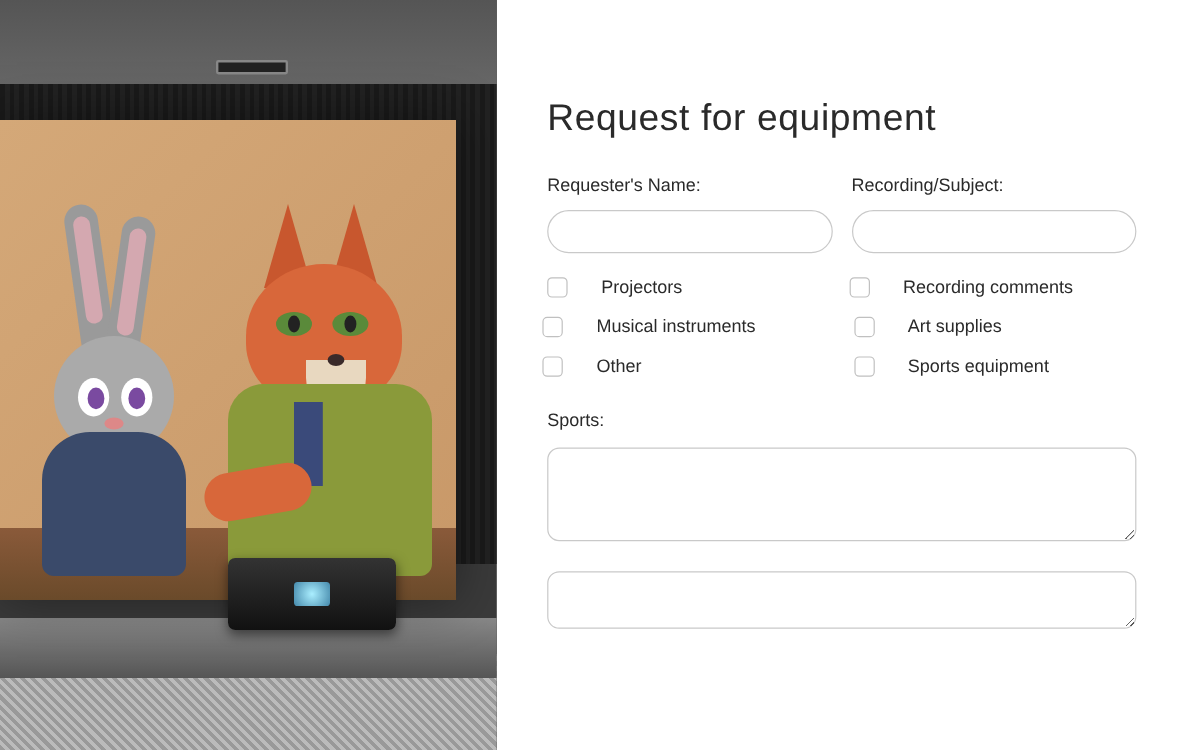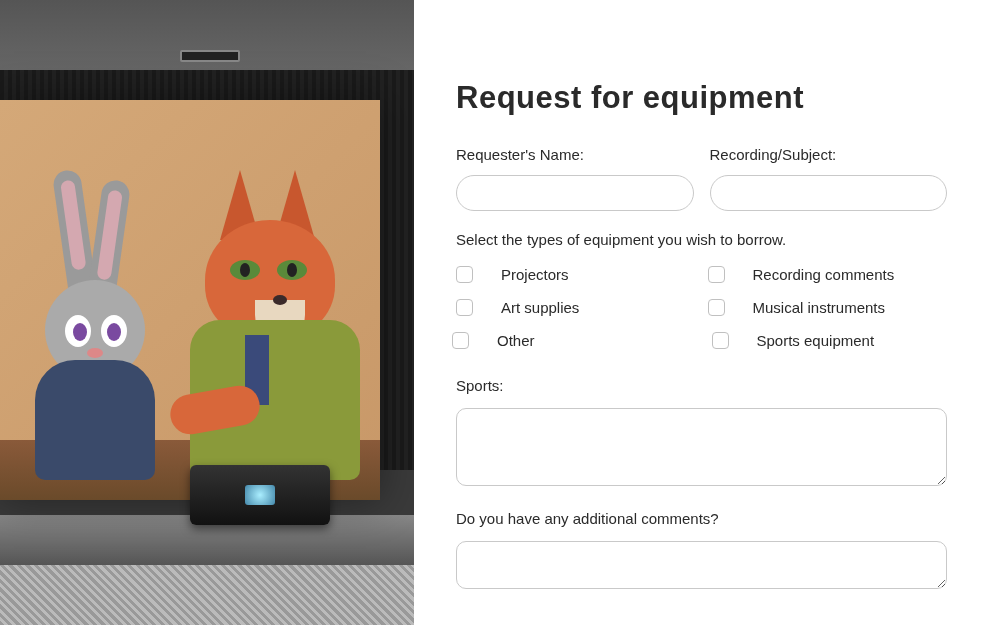--- a/index.html
+++ b/index.html
@@ -87,21 +87,21 @@
   }
 
   
   .form-panel {
     flex:1;
     padding: 80px 52px 0 42px;
     background:#fff;
   }
   h1 {
     font-size: 31px;
-    font-weight: 700;
+    font-weight: 400;
     letter-spacing: 0.5px;
     margin-bottom: 30px;
   }
   .row {
     display:flex;
     gap: 16px;
     margin-bottom: 20px;
   }
   .col { flex:1; display:flex; flex-direction:column; }
   label.field-label, .static-label {
@@ -200,49 +200,47 @@
     <div class="col">
       <label class="field-label">Requester's Name:</label>
       <input type="text" style="">
     </div>
     <div class="col">
       <label class="field-label">Recording/Subject:</label>
       <input type="text" style="">
     </div>
   </div>
 
-  <div class="explainer">Select the types of equipment you wish to borrow.</div>
 
   <div class="checkbox-grid">
     <div class="cb-item">
       <span class="cb"></span>
       <span>Projectors</span>
     </div>
     <div class="cb-item col2">
       <span class="cb"></span>
       <span>Recording comments</span>
     </div>
+    <div class="cb-item col2">
+      <span class="cb"></span>
+      <span>Musical instruments</span>
+    </div>
     <div class="cb-item">
       <span class="cb"></span>
       <span>Art supplies</span>
-    </div>
-    <div class="cb-item col2">
-      <span class="cb"></span>
-      <span>Musical instruments</span>
     </div>
     <div class="cb-item col2">
       <span class="cb"></span>
       <span>Other</span>
     </div>
     <div class="cb-item">
       <span class="cb"></span>
       <span>Sports equipment</span>
     </div>
   </div>
 
   <div class="section-label">Sports:</div>
   <textarea class="ta-large" style=""></textarea>
 
-  <div class="section-label">Do you have any additional comments?</div>
   <textarea class="ta-small" style=""></textarea>
 
   
 </div>
 
 </body></html>

